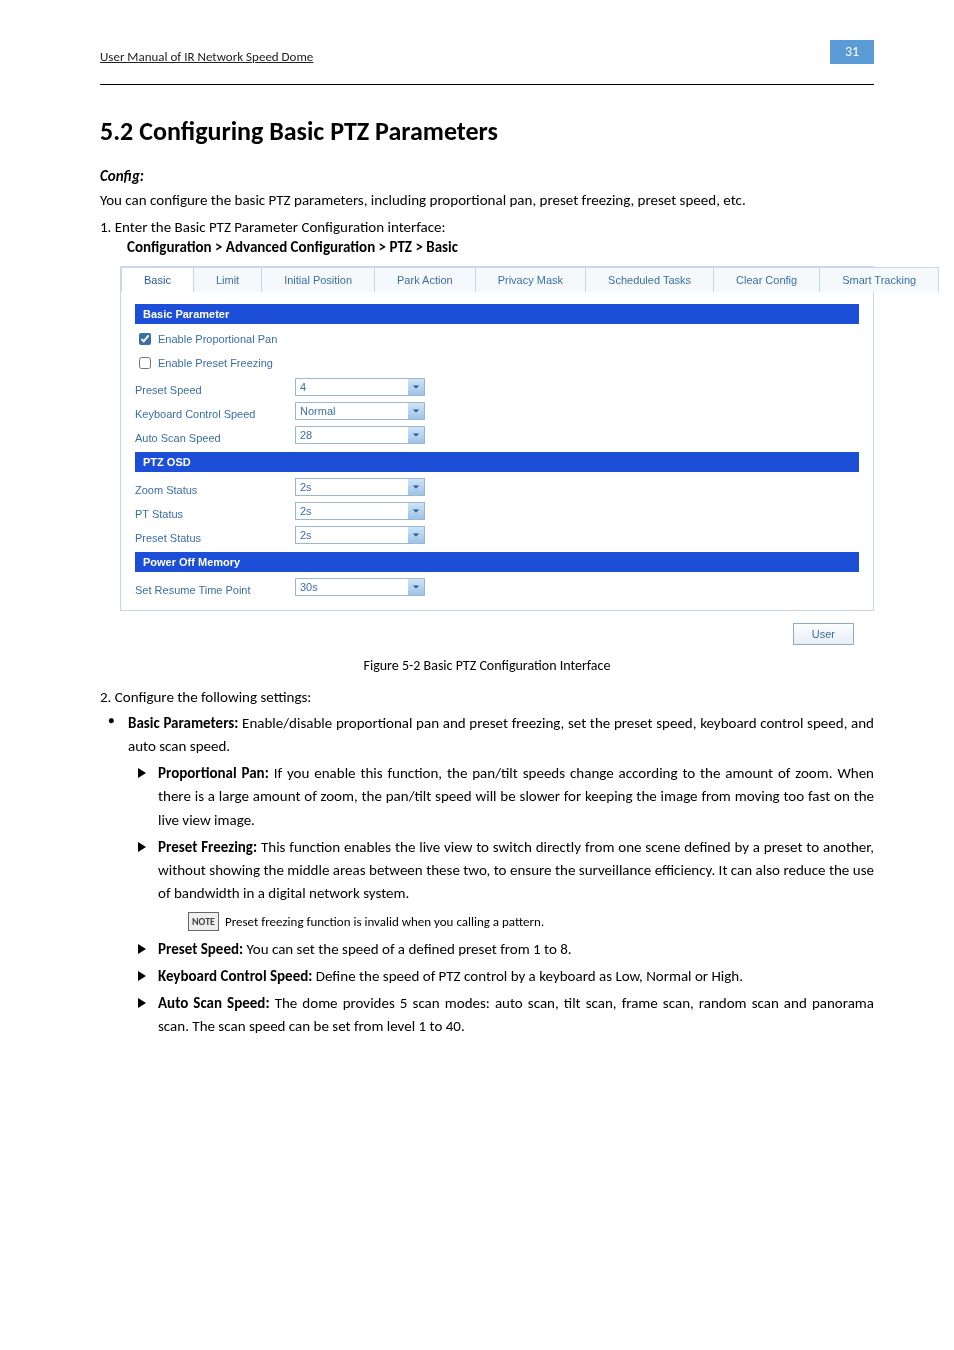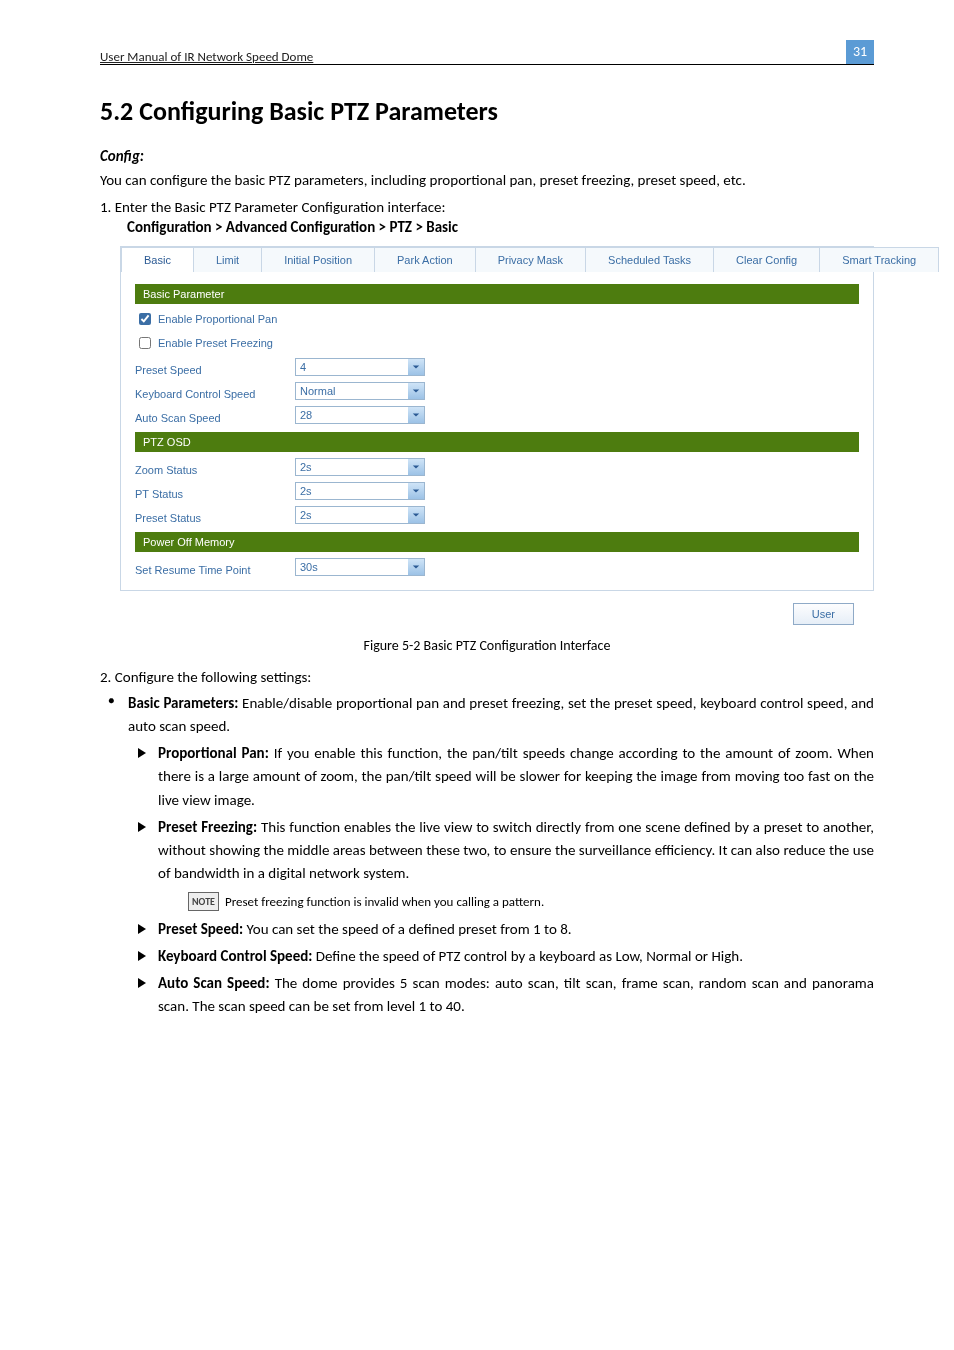--- a/index.html
+++ b/index.html
@@ -10,32 +10,32 @@
     width: 954px;
   }
   .page {
     padding: 40px 80px 40px 100px;
   }
   .header-row {
     display: flex;
     justify-content: space-between;
     align-items: flex-end;
     border-bottom: 1px solid #000;
-    padding-bottom: 0;
+    padding-bottom: 20px;
     margin-bottom: 30px;
   }
   .running-header {
     font-size: 13px;
     color: #222;
     text-decoration: underline;
   }
   .page-num-box {
     background: #5b9bd5;
     color: #fff;
-    width: 28px;
+    width: 44px;
     height: 24px;
     text-align: center;
     line-height: 24px;
     font-size: 14px;
   }
   h1.section-title {
     font-size: 26px;
     font-weight: bold;
     margin: 30px 0 20px 0;
   }
@@ -82,24 +82,24 @@
   }
   .tab.active {
     background: #fff;
     color: #2b5a94;
     font-weight: 500;
   }
   .panel-pad {
     padding: 12px 14px 14px 14px;
   }
   .section-bar {
-    background: #4d7c0f;
+    background: #1d4ed8;
     color: #fff;
     font-size: 11px;
-    font-weight: normal;
+    font-weight: bold;
     padding: 4px 8px;
   }
   .form-row {
     display: flex;
     align-items: flex-end;
     margin-top: 6px;
     font-size: 11px;
     color: #3b6ea5;
   }
   .form-label {

